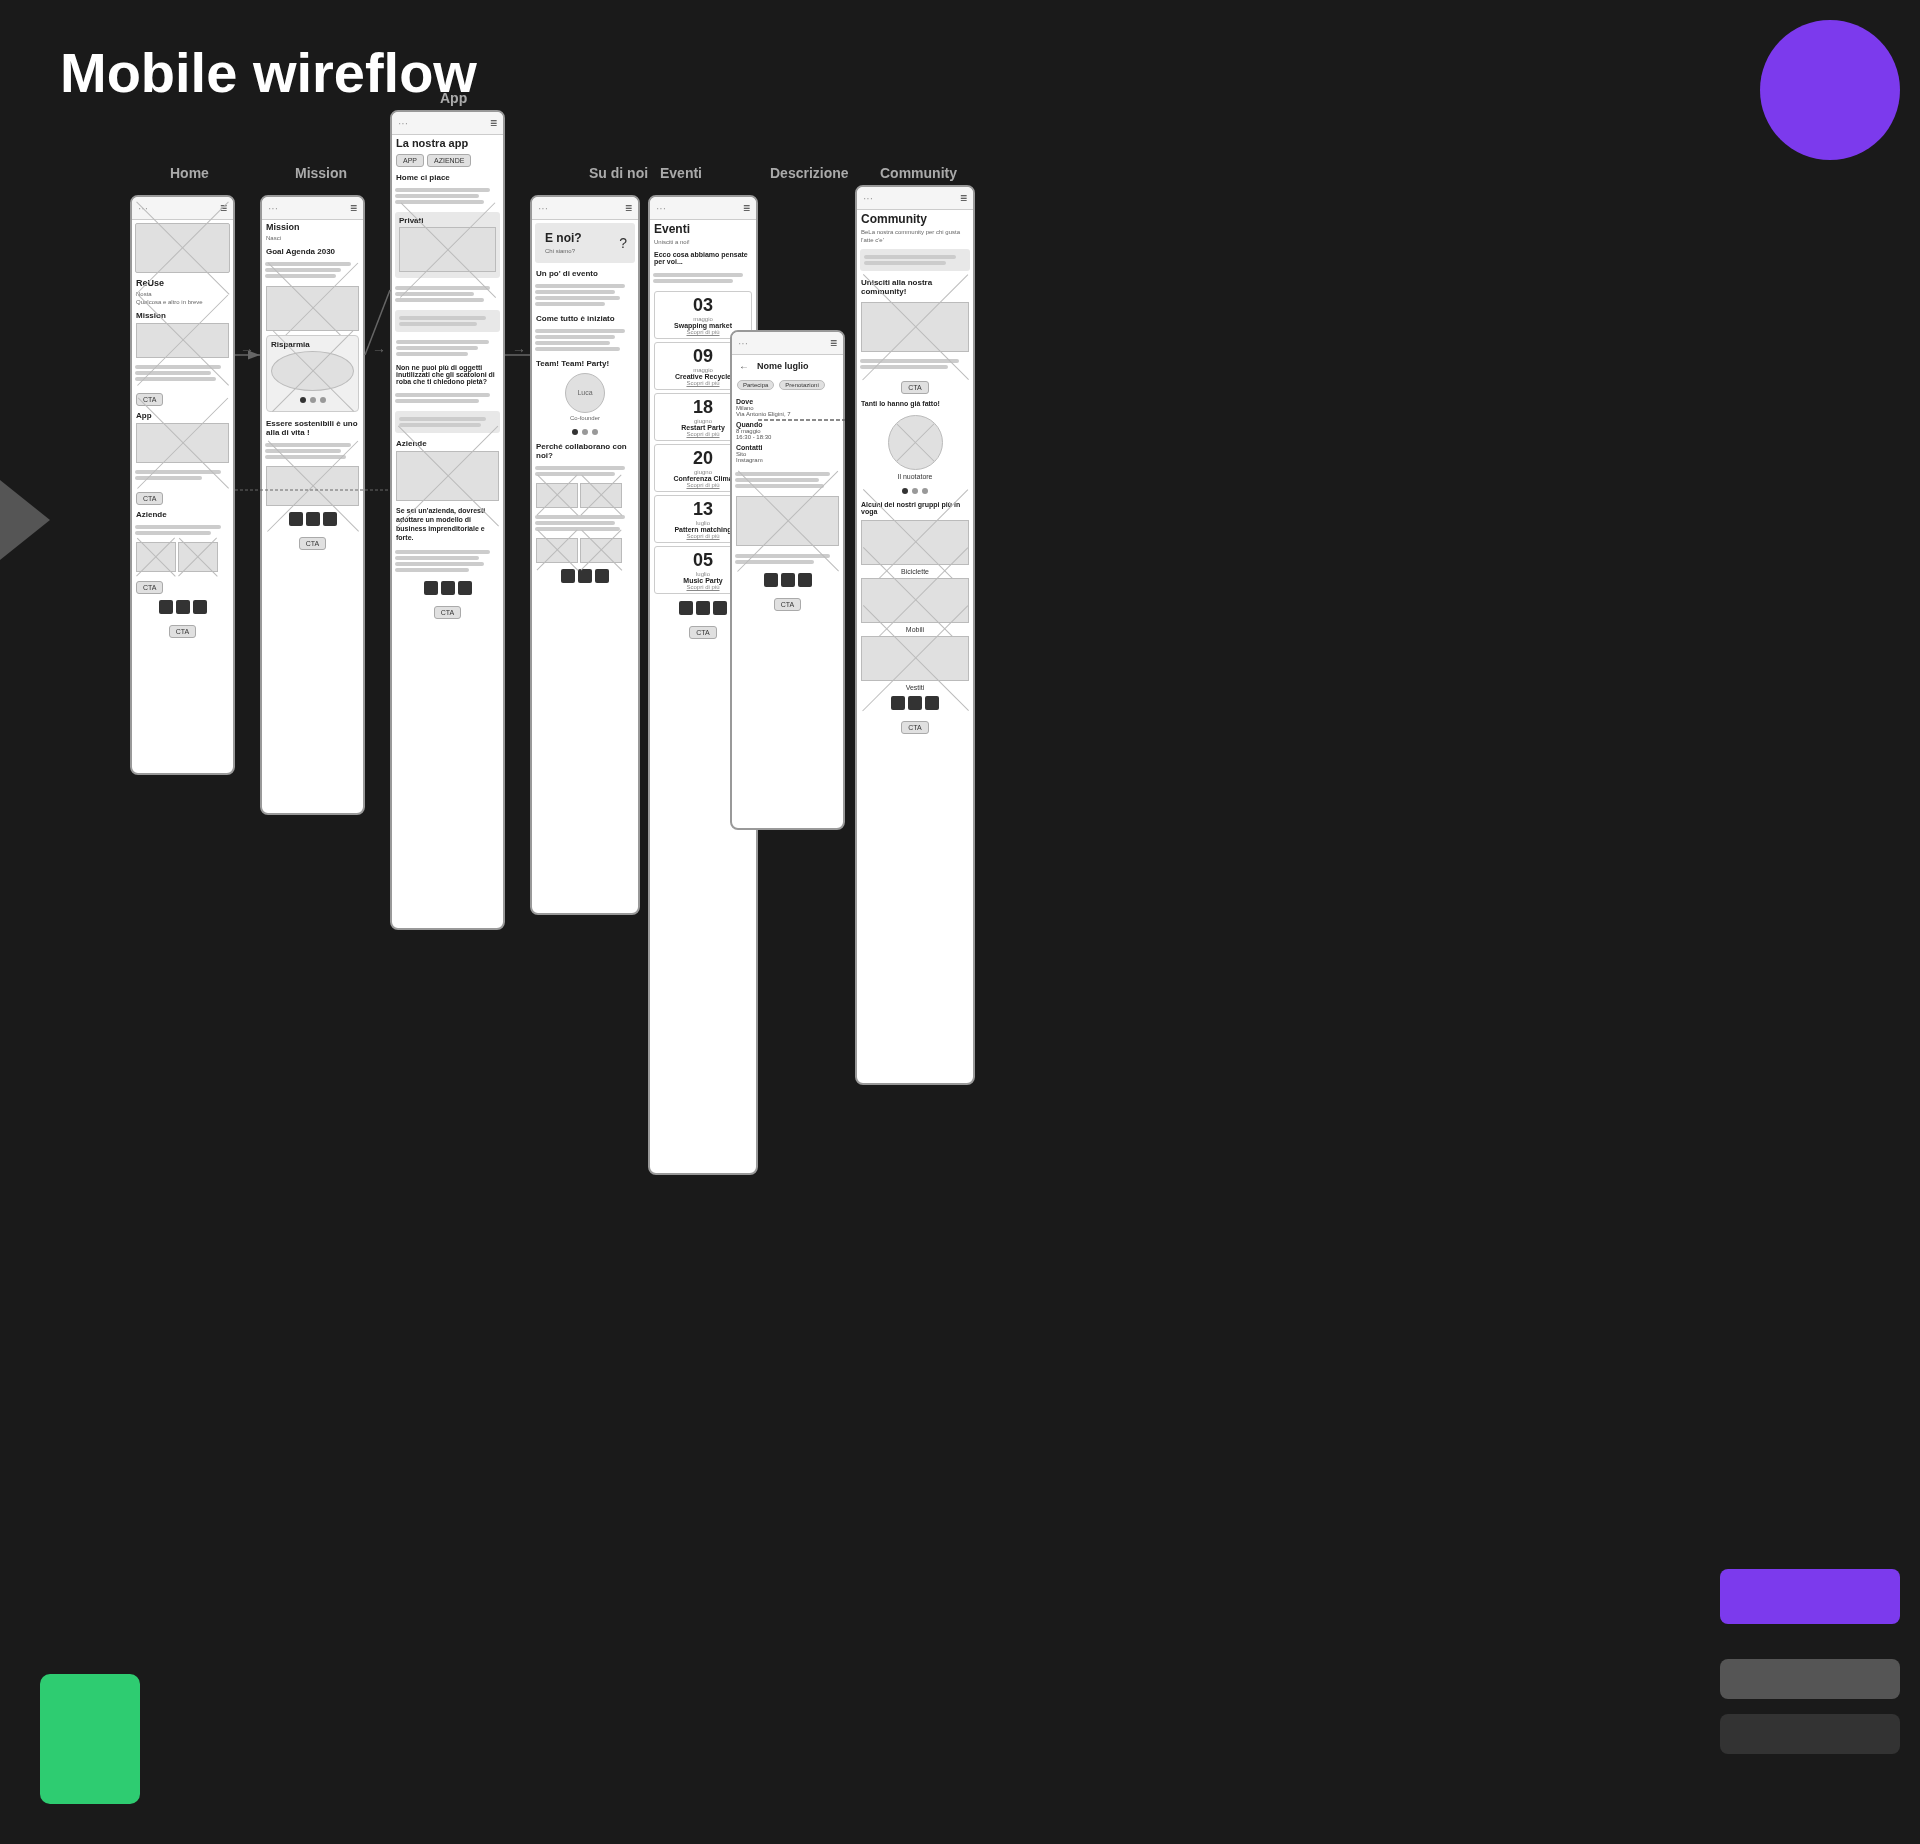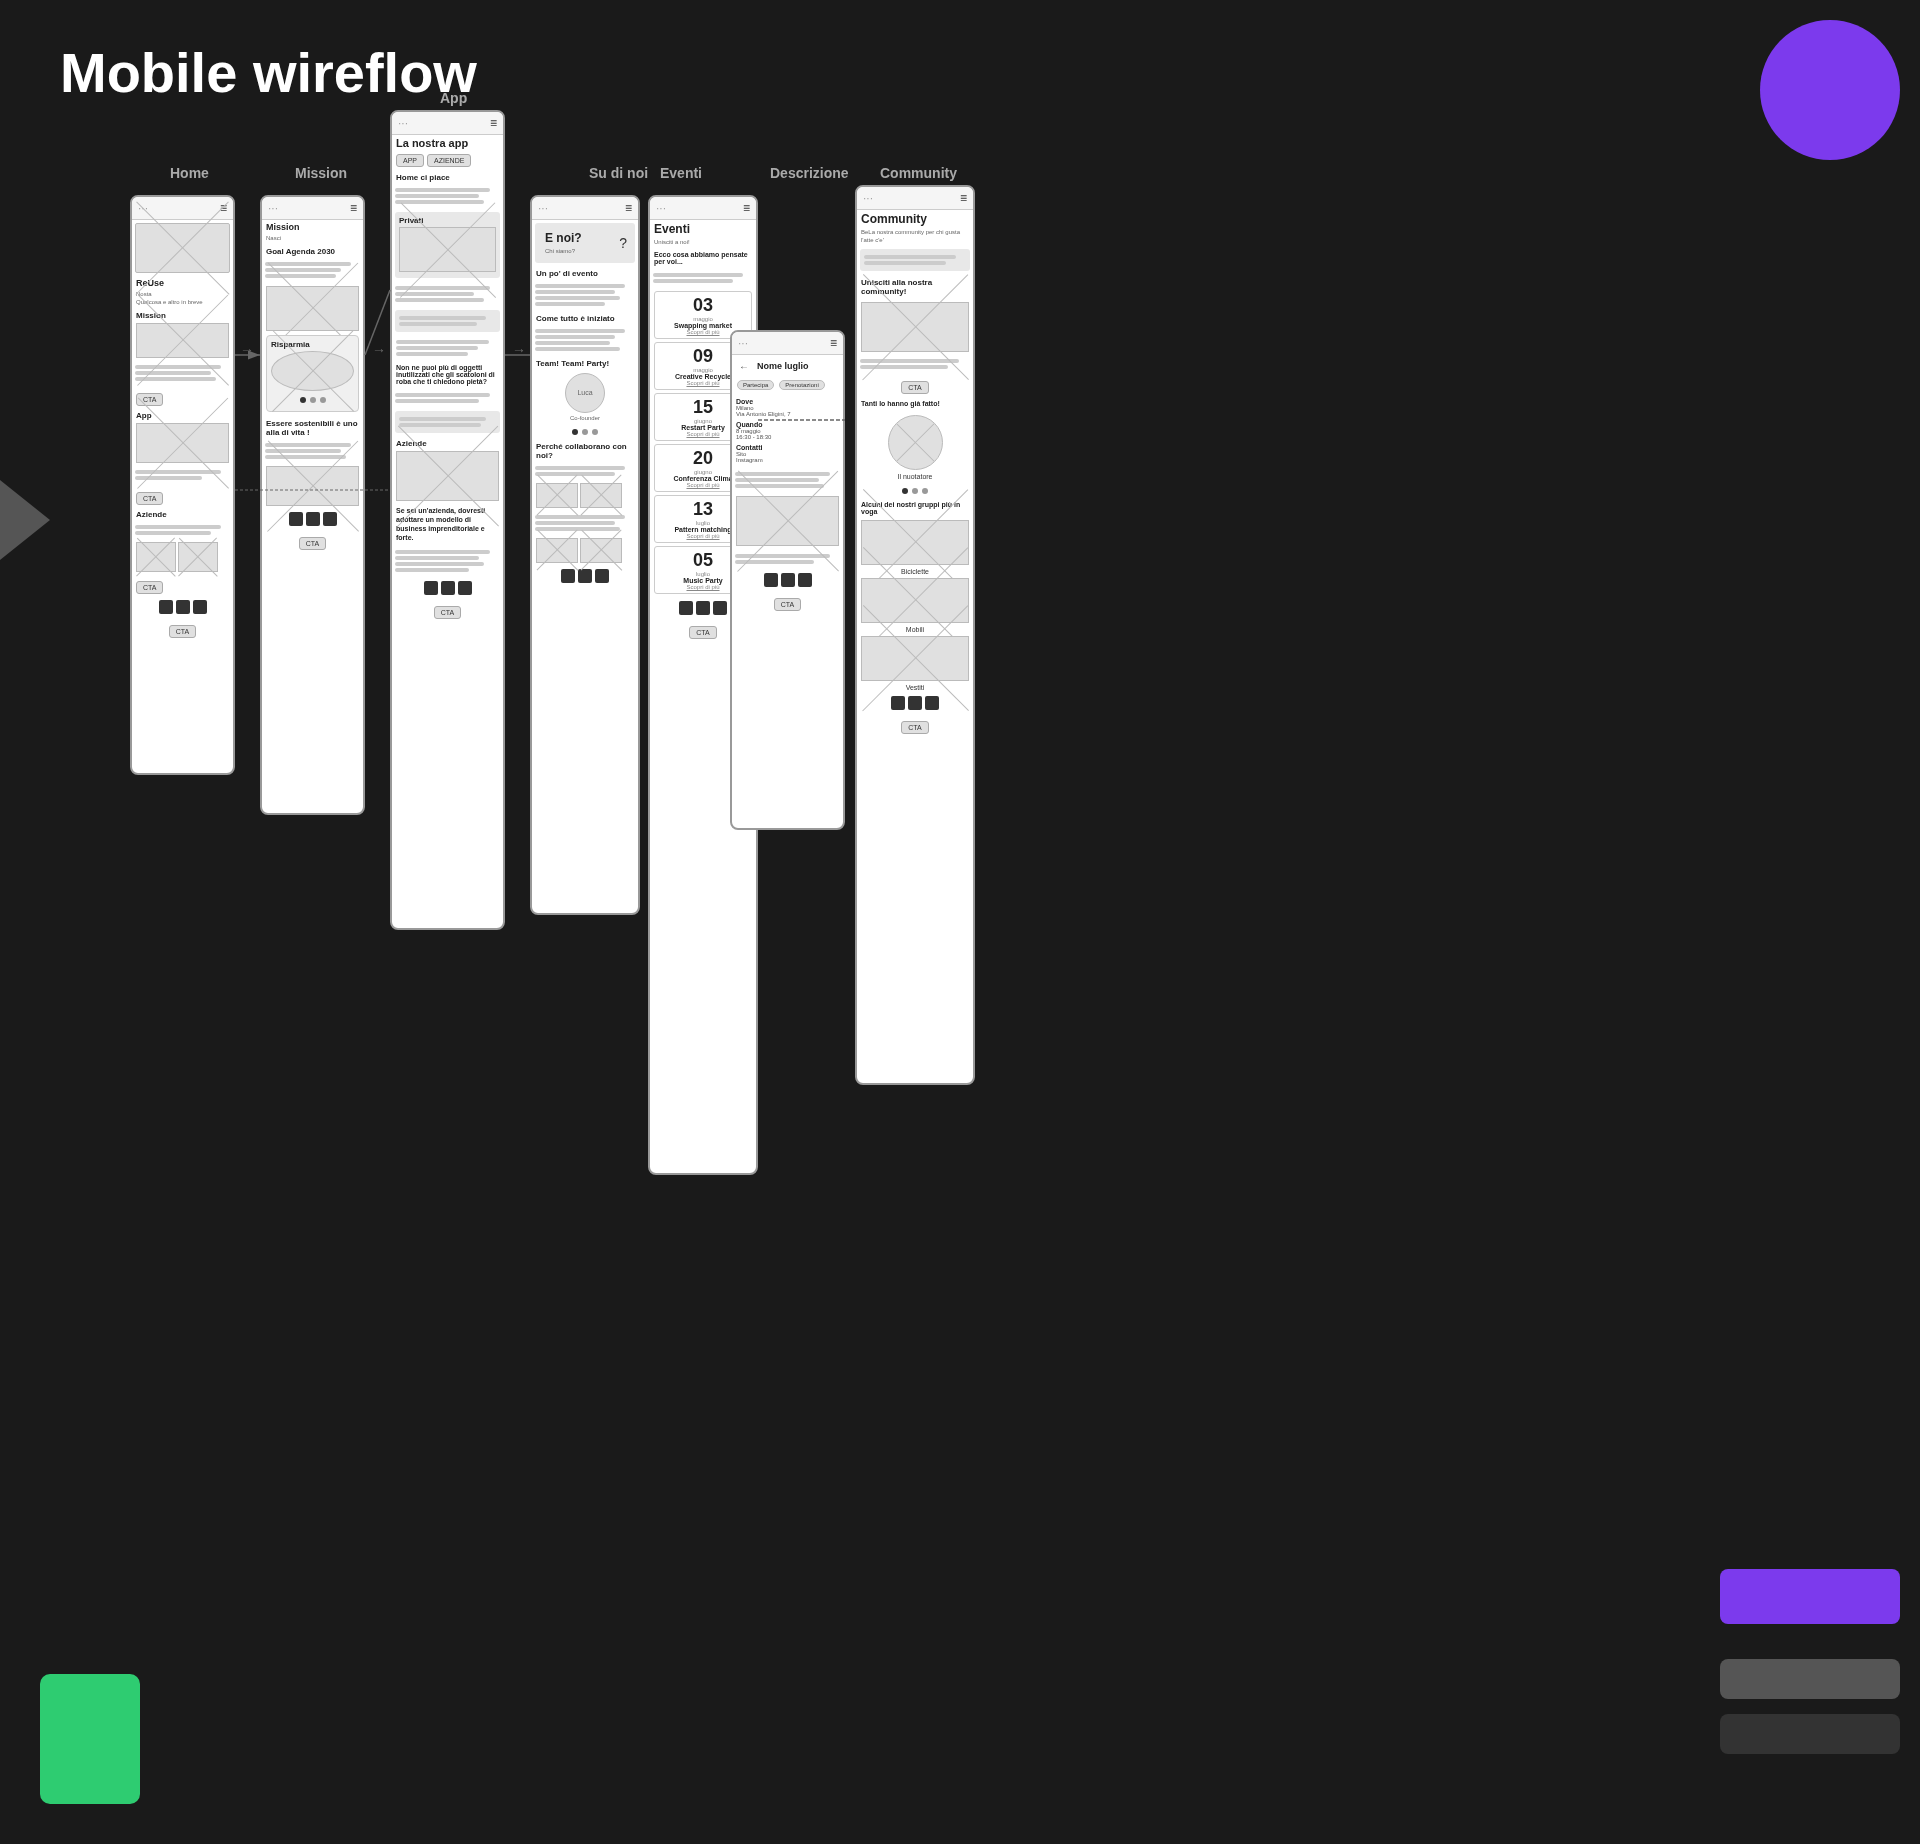--- a/index.html
+++ b/index.html
@@ -584,21 +584,21 @@
   </div>
 
   <div class="event-card">
     <div class="event-date-big">09</div>
     <div class="event-month">maggio</div>
     <div class="event-name">Creative Recycle</div>
     <div class="event-link">Scopri di più</div>
   </div>
 
   <div class="event-card">
-    <div class="event-date-big">15</div>
+    <div class="event-date-big">18</div>
     <div class="event-month">giugno</div>
     <div class="event-name">Restart Party</div>
     <div class="event-link">Scopri di più</div>
   </div>
 
   <div class="event-card">
     <div class="event-date-big">20</div>
     <div class="event-month">giugno</div>
     <div class="event-name">Conferenza Clima</div>
     <div class="event-link">Scopri di più</div>

